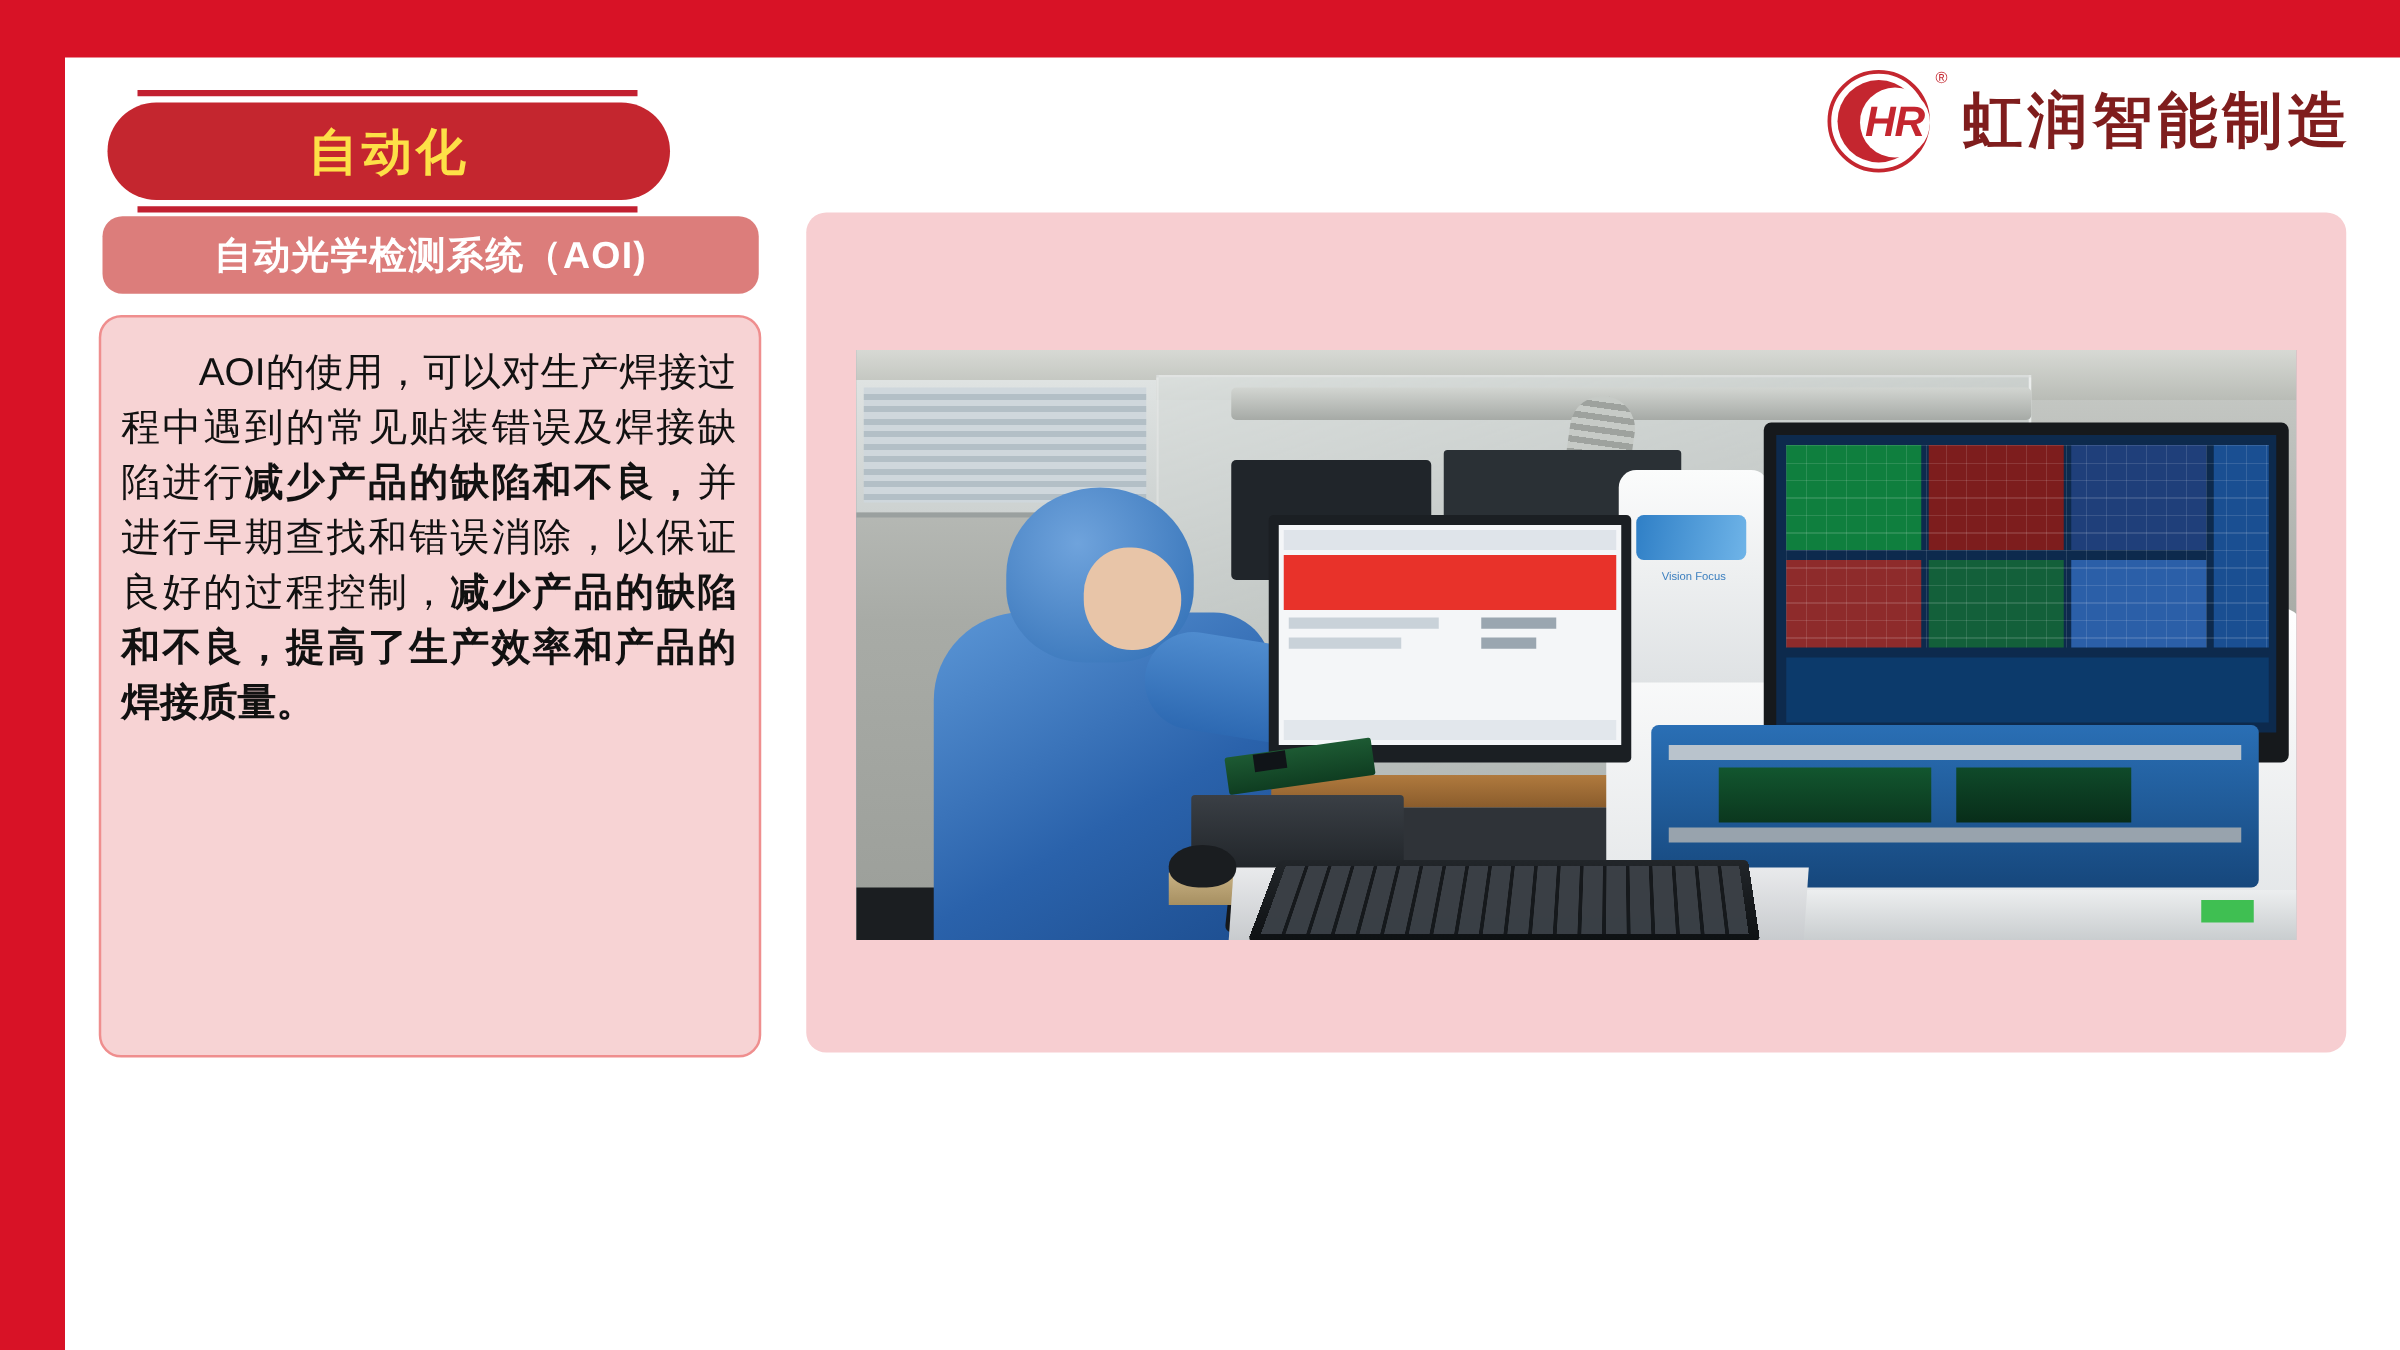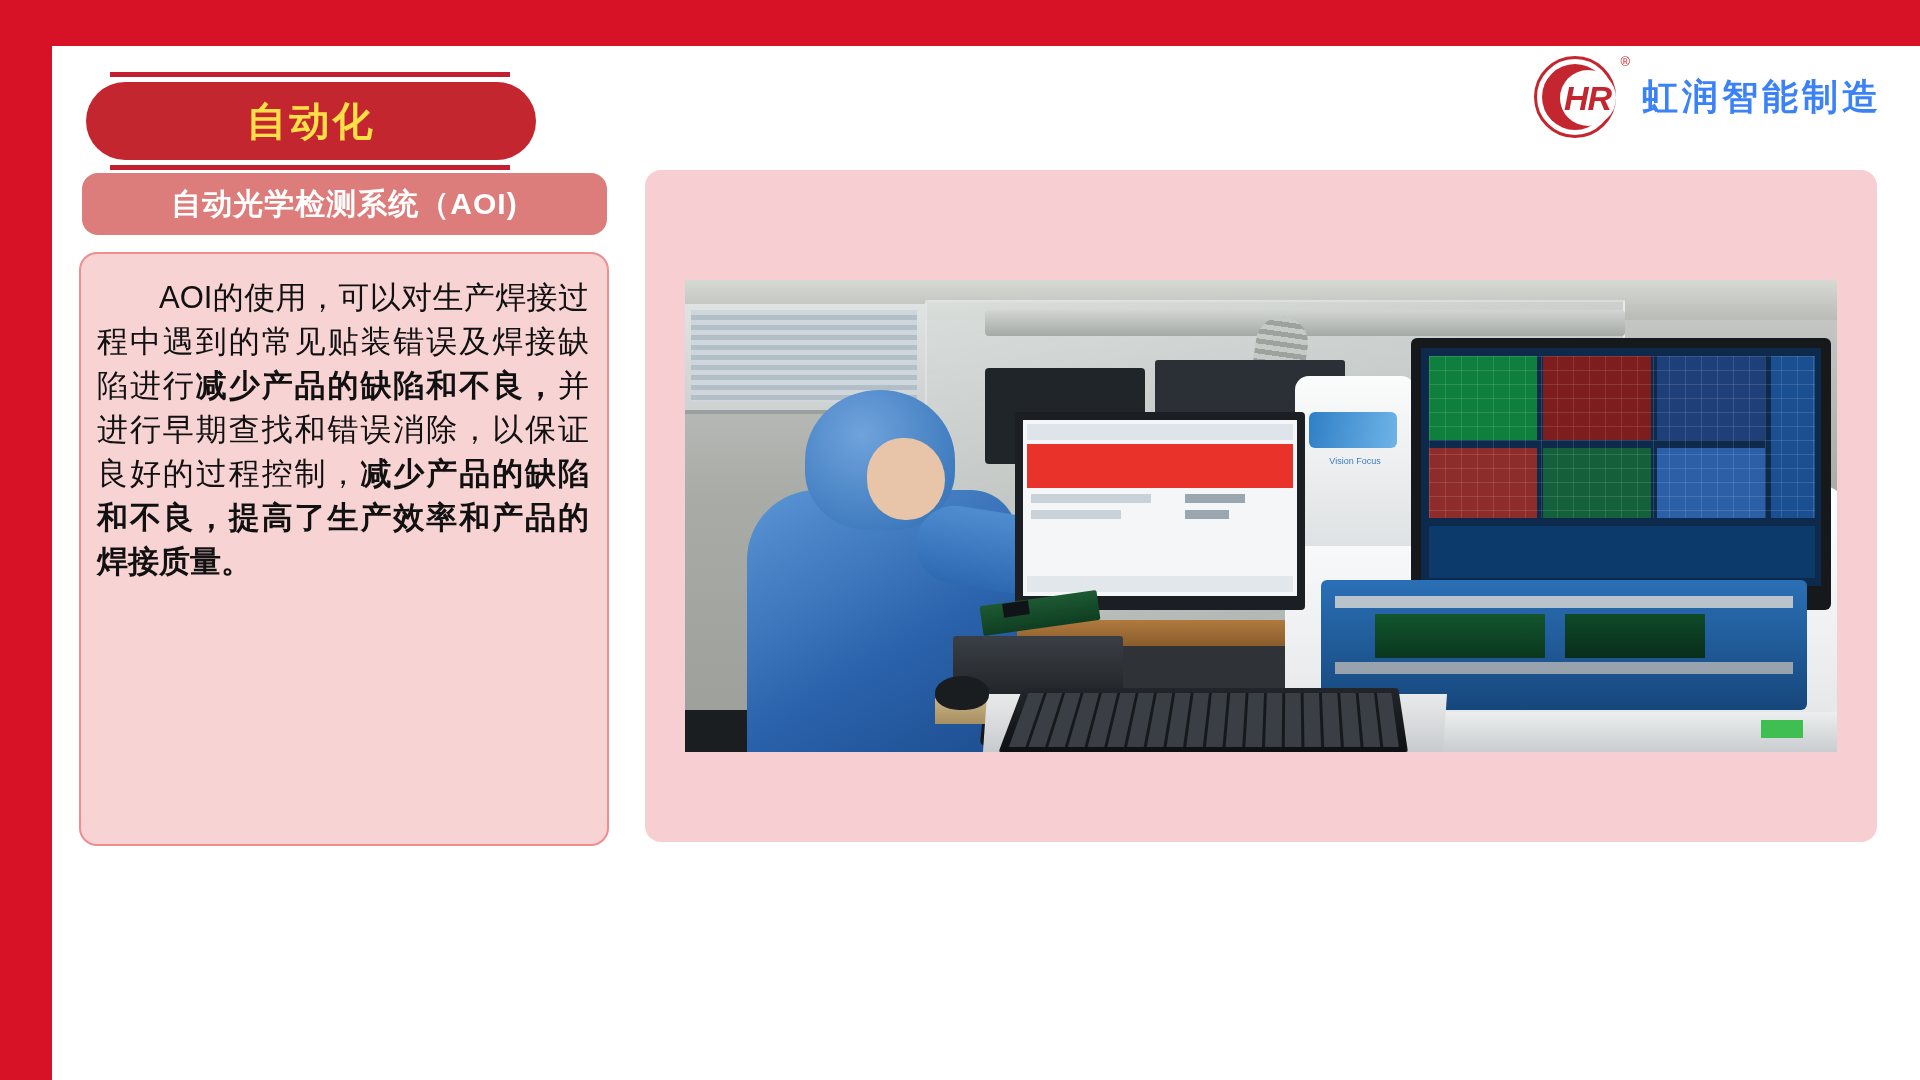--- a/index.html
+++ b/index.html
@@ -129,23 +129,23 @@
     color: #c4262f;
     letter-spacing: -1px;
     line-height: 36px;
     font-style: italic;
   }
   .logo-mark .reg {
     position: absolute; right: -14px; top: -2px;
     font-size: 13px; color: #c4262f;
   }
   .brand-text {
-    font-size: 36px;
+    font-size: 48px;
     font-weight: bold;
-    color: #3b82f6;
+    color: #7f1d1d;
     letter-spacing: 4px;
   }
 
   
   .photo-panel {
     position: absolute;
     left: 645px; top: 170px;
     width: 1232px; height: 672px;
     background: #f7ced1;
     border-radius: 16px;

